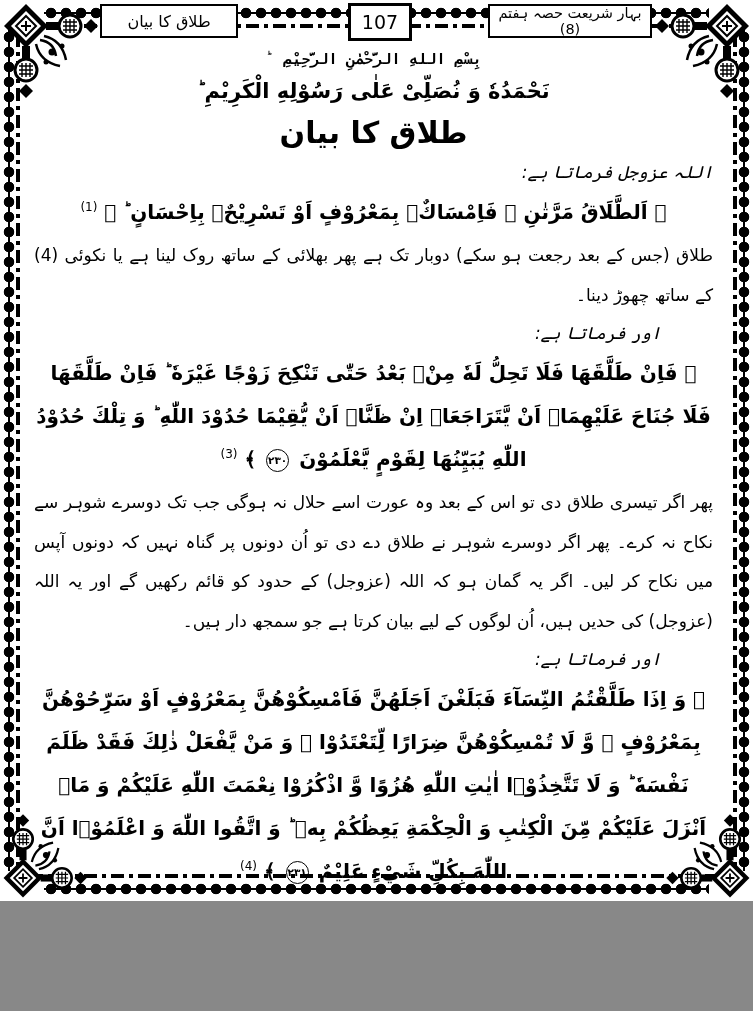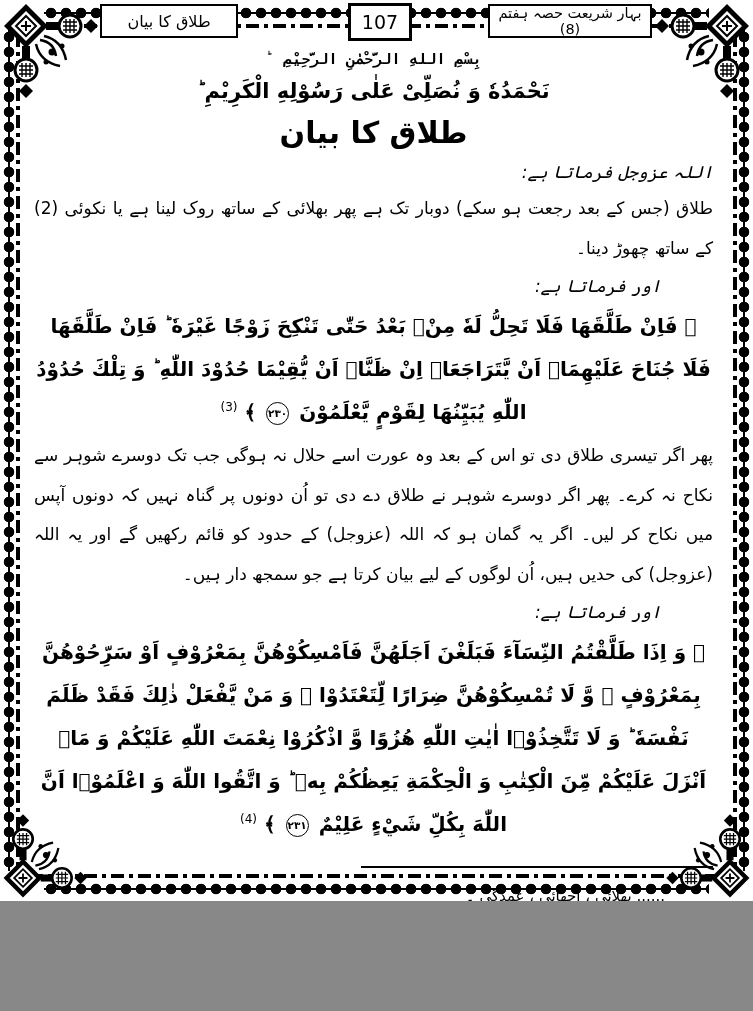--- a/index.html
+++ b/index.html
@@ -102,22 +102,26 @@
   </div>
 
   <div class="content">
 
     <div class="basmala">بِسْمِ اللهِ الرَّحْمٰنِ الرَّحِیْمِ ؕ</div>
     <div class="hamd">نَحْمَدُهٗ وَ نُصَلِّیْ عَلٰی رَسُوْلِهِ الْکَرِیْمِ ؕ</div>
     <div class="main-heading">طلاق کا بیان</div>
 
     <div class="says">اللہ عزوجل فرماتا ہے:</div>
 
+    <div class="verse">
+      <span>﴿ اَلطَّلَاقُ مَرَّتٰنِ ۪ فَاِمْسَاكٌۢ بِمَعْرُوْفٍ اَوْ تَسْرِيْحٌۢ بِاِحْسَانٍ ؕ ﴾</span>
+      <sup>(1)</sup>
+    </div>
 
-    <div class="urdu-para">طلاق (جس کے بعد رجعت ہو سکے) دوبار تک ہے پھر بھلائی کے ساتھ روک لینا ہے یا نکوئی (2) کے ساتھ چھوڑ دینا۔</div>
+    <div class="urdu-para">طلاق (جس کے بعد رجعت ہو سکے) دوبار تک ہے پھر بھلائی کے ساتھ روک لینا ہے یا نکوئی (4) کے ساتھ چھوڑ دینا۔</div>
 
     <div class="says indent">اور فرماتا ہے:</div>
 
     <div class="verse">
       <span>﴿</span>
       <span>فَاِنْ طَلَّقَهَا فَلَا تَحِلُّ لَهٗ مِنْۢ بَعْدُ حَتّٰى تَنْكِحَ زَوْجًا غَيْرَهٗ ؕ فَاِنْ طَلَّقَهَا فَلَا جُنَاحَ عَلَيْهِمَاۤ اَنْ يَّتَرَاجَعَاۤ اِنْ ظَنَّاۤ اَنْ يُّقِيْمَا حُدُوْدَ اللّٰهِ ؕ وَ تِلْكَ حُدُوْدُ اللّٰهِ يُبَيِّنُهَا لِقَوْمٍ يَّعْلَمُوْنَ</span>
       <span class="ayah-circle">۲۳۰</span>
       <span>﴾</span>
       <sup>(3)</sup>
     </div>

